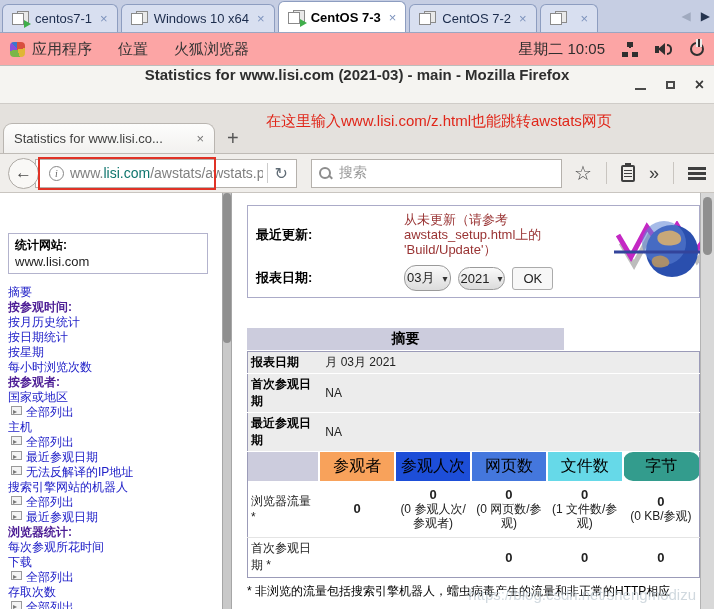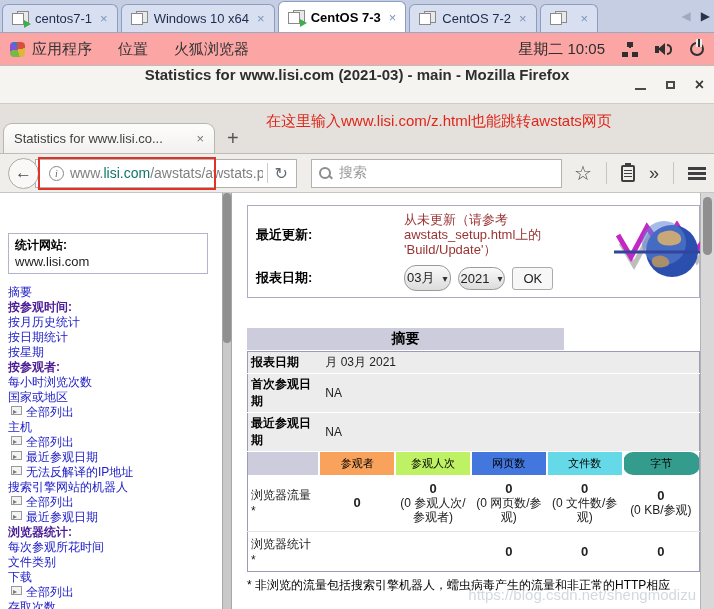--- a/index.html
+++ b/index.html
@@ -111,21 +111,21 @@
   .logo-wrap{width:100px;display:flex;align-items:center;justify-content:center;}
 
   .section-title{width:70%;background:#ccccdd;text-align:center;font-weight:bold;font-size:14px;color:#000;padding:2px 0;}
   .sum-wrap{margin-top:30px;}
   table.sum-table{width:453px;border-collapse:collapse;border:1px solid #9b9bb8;margin-top:1px;font-size:12px;}
   .sum-table td,.sum-table th{padding:2px 3px;vertical-align:middle;}
   .sum-table .info-row td{background:#ececec;border-bottom:1px solid #fff;}
   .sum-table td.lbl{font-weight:bold;width:72px;color:#000;}
   .sum-table td.val{padding-left:6px;}
   .sum-table .info-row.tall td{height:30px;}
-  .sum-table th.colhead{font-weight:normal;color:#000;border-left:2px solid #fff;padding:4px 0;font-size:11px;}
+  .sum-table th.colhead{font-weight:normal;color:#000;border-left:2px solid #fff;padding:4px 0;font-size:16px;}
   .sum-table td.cornercell{background:#ccccdd;}
   .sum-table .data-row td{text-align:center;background:#fff;}
   .sum-table .data-row td.rowlbl{text-align:left;font-weight:normal;}
   .sum-table .num{font-weight:bold;font-size:13px;}
   .sum-table .subnum{font-size:12px;font-weight:normal;line-height:14px;}
   .sum-table .data-row.viewed td{height:56px;}
   .sum-table .data-row.notviewed td{height:40px;border-top:1px solid #e4e4e4;}
   .footnote{font-size:12px;margin-top:5px;color:#000;}
 
   .monthly-wrap{margin-top:18px;}
@@ -258,27 +258,27 @@
         </div>
         <div class="side-item link">
           <span class="side-label">按月历史统计</span>
         </div>
         <div class="side-item link">
           <span class="side-label">按日期统计</span>
         </div>
         <div class="side-item link">
           <span class="side-label">按星期</span>
         </div>
+        <div class="side-item link">
+          <span class="side-label">每小时浏览次数</span>
+        </div>
         <div class="side-item heading">
           <span class="side-label">按参观者:</span>
         </div>
         <div class="side-item link">
-          <span class="side-label">每小时浏览次数</span>
-        </div>
-        <div class="side-item link">
           <span class="side-label">国家或地区</span>
         </div>
         <div class="side-item sublink">
           <span class="goto-icon"></span><span class="side-label">全部列出</span>
         </div>
         <div class="side-item link">
           <span class="side-label">主机</span>
         </div>
         <div class="side-item sublink">
           <span class="goto-icon"></span><span class="side-label">全部列出</span>
@@ -296,23 +296,20 @@
           <span class="goto-icon"></span><span class="side-label">全部列出</span>
         </div>
         <div class="side-item sublink">
           <span class="goto-icon"></span><span class="side-label">最近参观日期</span>
         </div>
         <div class="side-item heading">
           <span class="side-label">浏览器统计:</span>
         </div>
         <div class="side-item link">
           <span class="side-label">每次参观所花时间</span>
-        </div>
-        <div class="side-item link">
-          <span class="side-label">文件类别</span>
         </div>
         <div class="side-item link">
           <span class="side-label">下载</span>
         </div>
         <div class="side-item sublink">
           <span class="goto-icon"></span><span class="side-label">全部列出</span>
         </div>
         <div class="side-item link">
           <span class="side-label">存取次数</span>
         </div>
@@ -385,49 +382,49 @@
           <td class="lbl">首次参观日期</td>
           <td class="val" colspan="5">NA</td>
         </tr>
         <tr class="info-row tall">
           <td class="lbl">最近参观日期</td>
           <td class="val" colspan="5">NA</td>
         </tr>
         <tr>
           <td class="cornercell"></td>
           <th class="colhead" style="background: rgb(248, 162, 91);">参观者</th>
-          <th class="colhead" style="background: #bef264;">参观人次</th>
+          <th class="colhead" style="background: #1d4ed8;">参观人次</th>
           <th class="colhead" style="background: rgb(68, 119, 221);">网页数</th>
           <th class="colhead" style="background: rgb(102, 217, 232);">文件数</th>
           <th class="colhead" style="background: rgb(51, 156, 141); border-radius: 10px;">字节</th>
         </tr>
         <tr class="data-row viewed">
           <td class="rowlbl">浏览器流量 *</td>
           <td>
                 <div class="num">0</div>
               </td>
           <td>
                 <div class="num">0</div>
                 <div class="subnum">(0 参观人次/参观者)</div>
               </td>
           <td>
                 <div class="num">0</div>
                 <div class="subnum">(0 网页数/参观)</div>
               </td>
           <td>
                 <div class="num">0</div>
-                <div class="subnum">(0 文件数/参观)</div>
+                <div class="subnum">(1 文件数/参观)</div>
               </td>
           <td>
                 <div class="num">0</div>
                 <div class="subnum">(0 KB/参观)</div>
               </td>
         </tr>
         <tr class="data-row notviewed">
-          <td class="rowlbl">浏览器统计 *</td>
+          <td class="rowlbl">首次参观日期 *</td>
           <td></td>
           <td></td>
           <td>
                 <div class="num">0</div>
               </td>
           <td>
                 <div class="num">0</div>
               </td>
           <td>
                 <div class="num">0</div>

